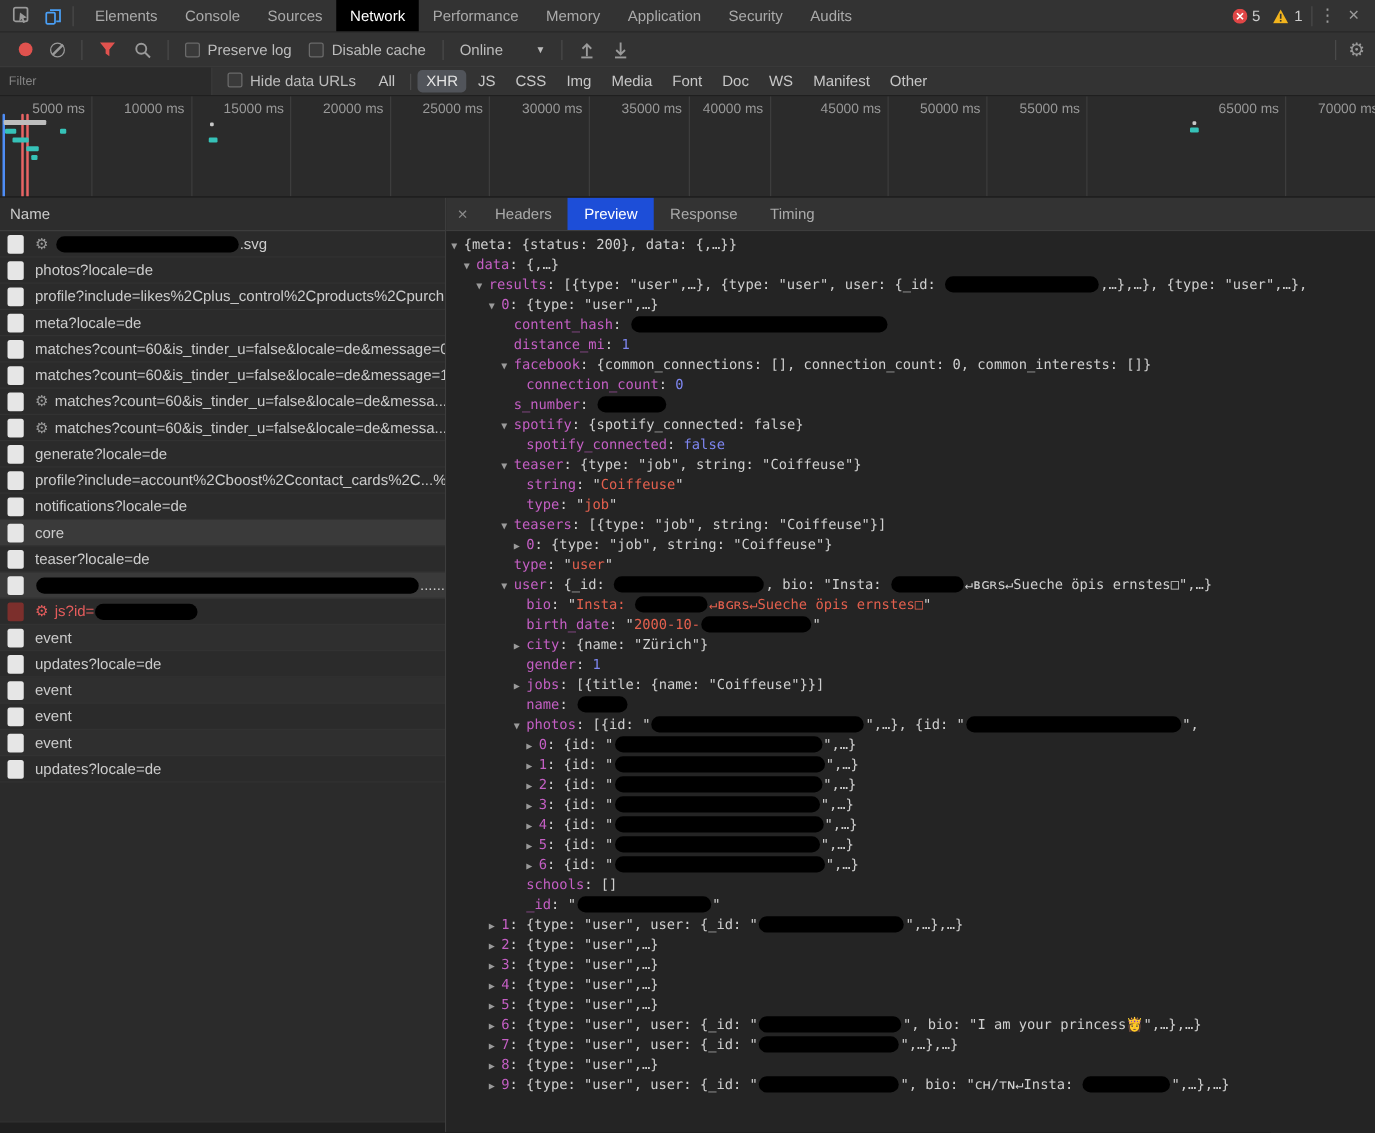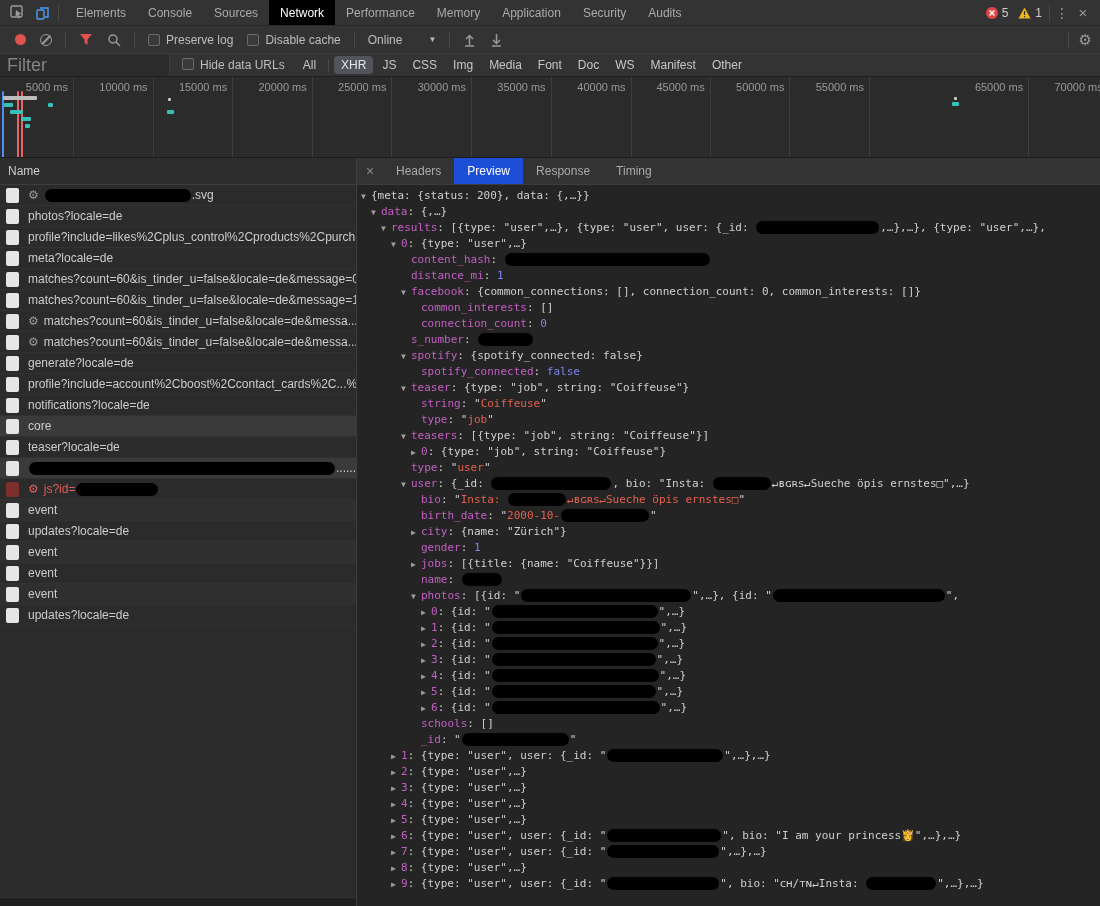--- a/index.html
+++ b/index.html
@@ -27,21 +27,21 @@
   .t-div{width:1px;height:16px;background:#4a4a4a;margin:0 6px;}
   .rec-dot{width:11px;height:11px;border-radius:50%;background:#e0524e;}
   .clear-ic{width:12px;height:12px;border-radius:50%;border:1.5px solid #9a9a9a;position:relative;}
   .clear-ic::after{content:"";position:absolute;left:-1px;top:4px;width:12px;height:1.5px;background:#9a9a9a;transform:rotate(-45deg);}
   .cbx{width:12px;height:12px;border:1px solid #6b6b6b;border-radius:2px;background:#3a3a3a;margin-right:6px;flex:none;}
   .dd-arrow{font-size:8px;color:#bdbdbd;margin-left:26px;}
   .gear-right{margin-left:auto;display:flex;align-items:center;}
   .gear-glyph{color:#9a9a9a;font-size:15px;}
   
   .filterbar{height:23px;background:#333;display:flex;align-items:center;border-bottom:1px solid #1f1f1f;}
-  .filter-input{width:170px;height:100%;background:#2b2b2b;border:none;border-right:1px solid #3d3d3d;color:#86efac;padding:0 7px;font-size:18px;font-family:inherit;outline:none;}
+  .filter-input{width:170px;height:100%;background:#2b2b2b;border:none;border-right:1px solid #3d3d3d;color:#86efac;padding:0 7px;font-size:10px;font-family:inherit;outline:none;}
   .filter-input::placeholder{color:#848484;}
   .hide-urls{display:flex;margin:0 10px 0 12px;color:#bdbdbd;}
   .pill{padding:2px 7px;margin:0 1px;color:#c7c7c7;border-radius:4px;}
   .pill.active{background:#51545a;color:#e4e4e4;}
   .pill-div{width:1px;height:13px;background:#4a4a4a;margin:0 4px;}
   
   .timeline{height:81px;background:#2b2b2b;position:relative;overflow:hidden;border-bottom:1px solid #1c1c1c;}
   .tl-cell{position:absolute;top:0;bottom:0;border-right:1px solid #3d3d3d;}
   .tl-label{position:absolute;top:4px;right:5px;font-size:11px;color:#999;white-space:nowrap;}
   .tl-mark{position:absolute;border-radius:1px;}
@@ -218,21 +218,21 @@
       </div>
       <div class="tl-cell" style="left: 312.8px; width: 79.6px;">
         <span class="tl-label">25000 ms</span>
       </div>
       <div class="tl-cell" style="left: 392.4px; width: 79.6px;">
         <span class="tl-label">30000 ms</span>
       </div>
       <div class="tl-cell" style="left: 472px; width: 79.6px;">
         <span class="tl-label">35000 ms</span>
       </div>
-      <div class="tl-cell" style="left: 552px; width: 79.6px;">
+      <div class="tl-cell" style="left: 537px; width: 79.6px;">
         <span class="tl-label">40000 ms</span>
       </div>
       <div class="tl-cell" style="left: 631.2px; width: 79.6px;">
         <span class="tl-label">45000 ms</span>
       </div>
       <div class="tl-cell" style="left: 710.8px; width: 79.6px;">
         <span class="tl-label">50000 ms</span>
       </div>
       <div class="tl-cell" style="left: 790.4px; width: 79.6px;">
         <span class="tl-label">55000 ms</span>
@@ -370,21 +370,20 @@
           </span>
       </div>
       <div class="pcontent" id="pcontent">
           <div class="line" style="padding-left: 4px;"><span class="arr">▼</span><span>{meta: {status: 200}, data: {,…}}</span></div>
           <div class="line" style="padding-left: 14px;"><span class="arr">▼</span><span class="k">data</span><span>: {,…}</span></div>
           <div class="line" style="padding-left: 24px;"><span class="arr">▼</span><span class="k">results</span><span>: [{type: "user",…}, {type: "user", user: {_id: </span><span class="redact" style="width: 123px;"></span><span>,…},…}, {type: "user",…},</span></div>
           <div class="line" style="padding-left: 34px;"><span class="arr">▼</span><span class="k">0</span><span>: {type: "user",…}</span></div>
           <div class="line" style="padding-left: 44px;"><span class="arr"></span><span class="k">content_hash</span><span>: </span><span class="redact" style="width: 205px;"></span></div>
           <div class="line" style="padding-left: 44px;"><span class="arr"></span><span class="k">distance_mi</span><span>: </span><span class="n">1</span></div>
           <div class="line" style="padding-left: 44px;"><span class="arr">▼</span><span class="k">facebook</span><span>: {common_connections: [], connection_count: 0, common_interests: []}</span></div>
-          <div class="line" style="padding-left: 54px;"><span class="arr"></span><span class="k">common_interests</span><span>: []</span></div>
           <div class="line" style="padding-left: 54px;"><span class="arr"></span><span class="k">connection_count</span><span>: </span><span class="n">0</span></div>
           <div class="line" style="padding-left: 44px;"><span class="arr"></span><span class="k">s_number</span><span>: </span><span class="redact" style="width: 55px;"></span></div>
           <div class="line" style="padding-left: 44px;"><span class="arr">▼</span><span class="k">spotify</span><span>: {spotify_connected: false}</span></div>
           <div class="line" style="padding-left: 54px;"><span class="arr"></span><span class="k">spotify_connected</span><span>: </span><span class="n">false</span></div>
           <div class="line" style="padding-left: 44px;"><span class="arr">▼</span><span class="k">teaser</span><span>: {type: "job", string: "Coiffeuse"}</span></div>
           <div class="line" style="padding-left: 54px;"><span class="arr"></span><span class="k">string</span><span>: "</span><span class="s">Coiffeuse</span><span>"</span></div>
           <div class="line" style="padding-left: 54px;"><span class="arr"></span><span class="k">type</span><span>: "</span><span class="s">job</span><span>"</span></div>
           <div class="line" style="padding-left: 44px;"><span class="arr">▼</span><span class="k">teasers</span><span>: [{type: "job", string: "Coiffeuse"}]</span></div>
           <div class="line" style="padding-left: 54px;"><span class="arr">▶</span><span class="k">0</span><span>: {type: "job", string: "Coiffeuse"}</span></div>
           <div class="line" style="padding-left: 44px;"><span class="arr"></span><span class="k">type</span><span>: "</span><span class="s">user</span><span>"</span></div>

